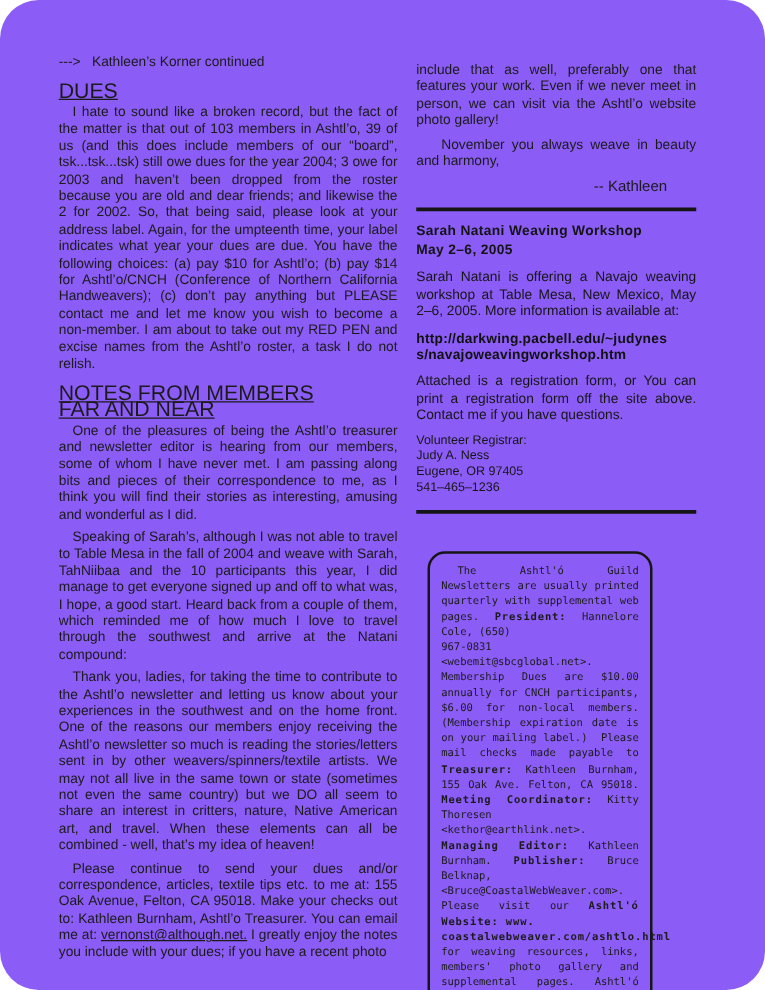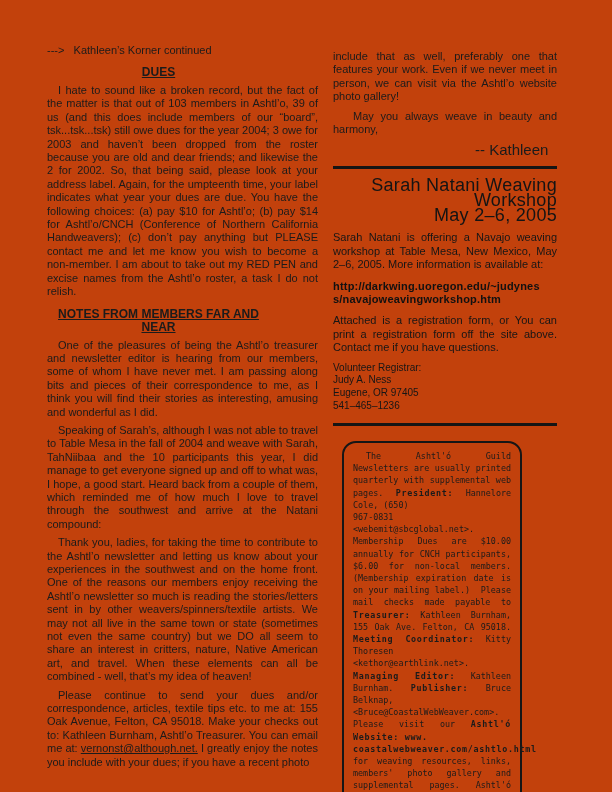--- a/index.html
+++ b/index.html
@@ -1,40 +1,40 @@
 <!DOCTYPE html>
 <html><head>
 <meta charset="utf-8">
 <style>
   html,body{margin:0;padding:0;}
   body{
     width:612px;height:792px;background:#ffffff;position:relative;overflow:hidden;
     font-family:"Liberation Sans", sans-serif;color:#1b1b1b;
   }
-  .page{position:absolute;inset:0;background:#c2410c;}
+  .page{position:absolute;inset:0;background:#8b5cf6;border-radius:31px;}
   
   .col-left{position:absolute;left:47px;top:44px;width:271px;}
   .continued{font-size:11px;line-height:13px;white-space:pre;}
   .lheading{
-    font-size:12px;font-weight:bold;text-decoration:underline;text-align:center;
+    font-size:17px;font-weight:normal;text-decoration:underline;
     margin:9px 48px 5px 0;line-height:13px;
   }
   .col-left p{
     margin:0 0 5px 0;font-size:11px;line-height:13.4px;
     text-align:justify;text-indent:11px;
   }
   a.email{color:#1b1b1b;text-decoration:underline;cursor:pointer;}
   
   .col-right{position:absolute;left:333px;top:50px;width:224px;}
   .col-right p{margin:0;font-size:11px;line-height:13.4px;text-align:justify;}
   .p-harmony{text-indent:20px;margin-top:6px !important;}
-  .signature{font-size:15px;line-height:13px;margin:7px 0 0 142px;white-space:nowrap;}
+  .signature{font-size:12px;line-height:13px;margin:7px 0 0 142px;white-space:nowrap;}
   .rule{border-top:3px solid #151515;margin-top:10px;height:0;}
   .ws-title{
-    font-weight:normal;font-size:18px;line-height:15px;text-align:right;
+    font-weight:bold;font-size:11px;line-height:15px;text-align:left;
     letter-spacing:.3px;color:#141414;
   }
   .ws-title.first{margin-top:9px;}
   .ws-body{
     font-size:11px;line-height:13.9px;text-align:left;
     margin-top:8px !important;color:#161616;
   }
   .ws-url{
     font-weight:bold;font-size:11px;line-height:14px;letter-spacing:.2px;
     margin-top:8px !important;text-align:left !important;color:#111;cursor:pointer;
@@ -62,28 +62,28 @@
     <p>I hate to sound like a broken record, but the fact of the matter is that out of 103 members in Ashtl’o, 39 of us (and this does include members of our “board”, tsk...tsk...tsk) still owe dues for the year 2004; 3 owe for 2003 and haven’t been dropped from the roster because you are old and dear friends; and likewise the 2 for 2002.  So, that being said, please look at your address label.  Again, for the umpteenth time, your label indicates what year your dues are due.  You have the following choices:  (a) pay $10 for Ashtl’o; (b) pay $14 for Ashtl’o/CNCH (Conference of Northern California Handweavers); (c) don’t pay anything but PLEASE contact me and let me know you wish to become a non-member.  I am about to take out my RED PEN and excise names from the Ashtl’o roster, a task I do not relish.</p>
     <div class="lheading">NOTES FROM MEMBERS FAR AND NEAR</div>
     <p>One of the pleasures of being the Ashtl’o treasurer and newsletter editor is hearing from our members, some of whom I have never met.  I am passing along bits and pieces of their correspondence to me, as I think you will find their stories  as interesting, amusing and wonderful as I did.</p>
     <p>Speaking of Sarah’s, although I was not able to travel to Table Mesa in the fall of 2004 and weave with Sarah, TahNiibaa and the 10 participants this year, I did manage to get everyone signed up and off to what was, I hope, a good start.  Heard back from a couple of them, which reminded me of how much I love to travel through the southwest and arrive at the Natani compound:</p>
     <p>Thank you, ladies, for taking the time to contribute to the Ashtl’o newsletter and letting us know about your experiences in the southwest and on the home front.  One of the reasons our members enjoy receiving the Ashtl’o newsletter so much is reading the stories/letters sent in by other weavers/spinners/textile artists.  We may not all live in the same town or state (sometimes not even the same country) but we DO all seem to share an interest in critters, nature, Native American art, and travel.  When these elements can all be combined - well, that’s my idea of heaven!</p>
     <p><span>Please continue to send your dues and/or correspondence, articles, textile tips etc. to me at:  155 Oak Avenue, Felton, CA 95018.  Make your checks out to: Kathleen Burnham, Ashtl’o Treasurer.  You can email me at: </span><a class="email">vernonst@although.net.</a><span>  I greatly enjoy the notes you include with your dues; if you have a recent photo</span></p>
   </div>
 
   <div class="col-right">
     <p>include that as well, preferably one that features your work.  Even if we never meet in person, we can visit via the Ashtl’o website photo gallery!</p>
-    <p class="p-harmony">May you always weave in beauty and harmony,</p>
+    <p class="p-harmony">November you always weave in beauty and harmony,</p>
     <div class="signature">-- Kathleen</div>
     <div class="rule"></div>
     <div class="ws-title first">Sarah Natani Weaving Workshop</div>
     <div class="ws-title">May 2–6, 2005</div>
     <p class="ws-body">Sarah Natani is offering a Navajo weaving workshop at Table Mesa, New Mexico, May 2–6, 2005. More information is available at:</p>
     <p class="ws-url">
-        <span>http://darkwing.uoregon.edu/~judynes</span>
+        <span>http://darkwing.pacbell.edu/~judynes</span>
         <span>s/navajoweavingworkshop.htm</span>
       </p>
     <p class="ws-body">Attached is a registration form, or You can print a registration form off the site above. Contact me if you have questions.</p>
     <div class="reg">
       <div>Volunteer Registrar:</div>
       <div>Judy A. Ness</div>
       <div>Eugene, OR 97405</div>
       <div>541–465–1236</div>
     </div>
     <div class="rule"></div>

